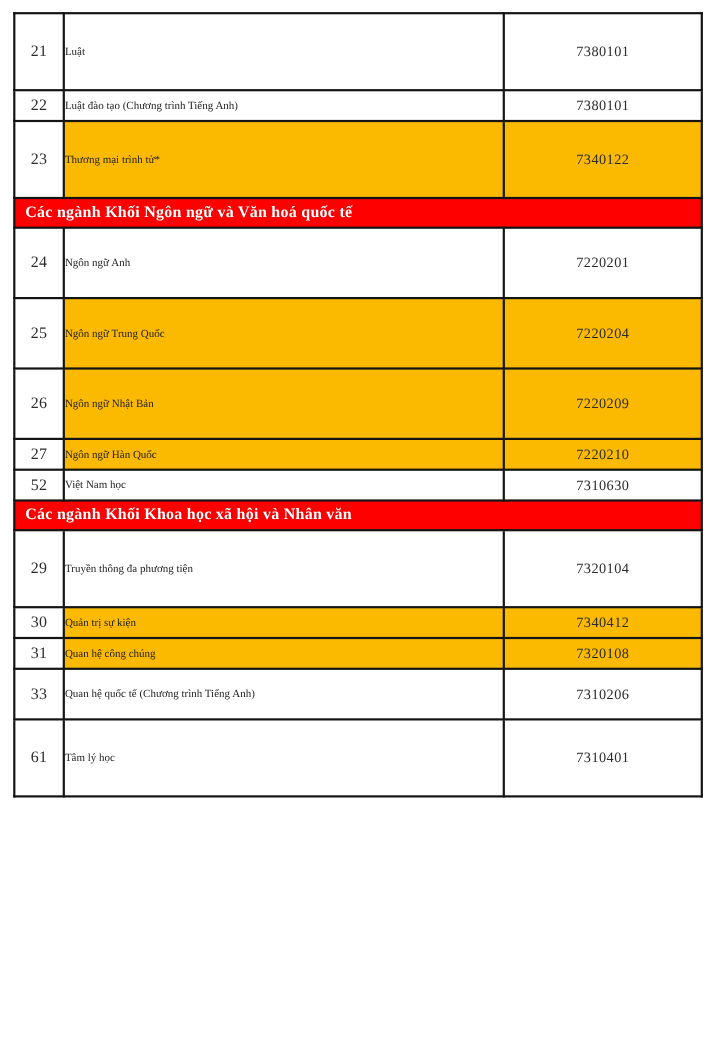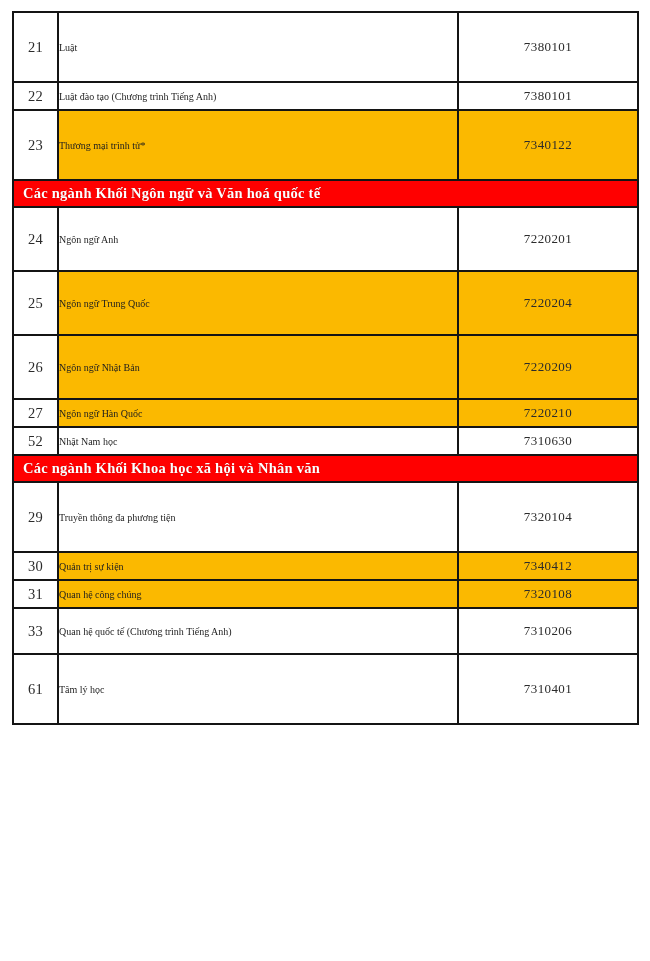--- a/index.html
+++ b/index.html
@@ -141,21 +141,21 @@
           <td class="cell-name">Ngôn ngữ Nhật Bản</td>
           <td class="cell-code">7220209</td>
         </tr>
         <tr class="h-sm hl">
           <td class="cell-no">27</td>
           <td class="cell-name">Ngôn ngữ Hàn Quốc</td>
           <td class="cell-code">7220210</td>
         </tr>
         <tr class="h-sm">
           <td class="cell-no">52</td>
-          <td class="cell-name">Nhật Nam học</td>
+          <td class="cell-name">Việt Nam học</td>
           <td class="cell-code">7310630</td>
         </tr>
         <tr class="h-band">
           <td colspan="3" class="section-band"><span class="section-band-text">Các ngành Khối Khoa học xã hội và Nhân văn</span></td>
         </tr>
         <tr class="h-xl">
           <td class="cell-no">29</td>
           <td class="cell-name">Truyền thông đa phương tiện</td>
           <td class="cell-code">7320104</td>
         </tr>

